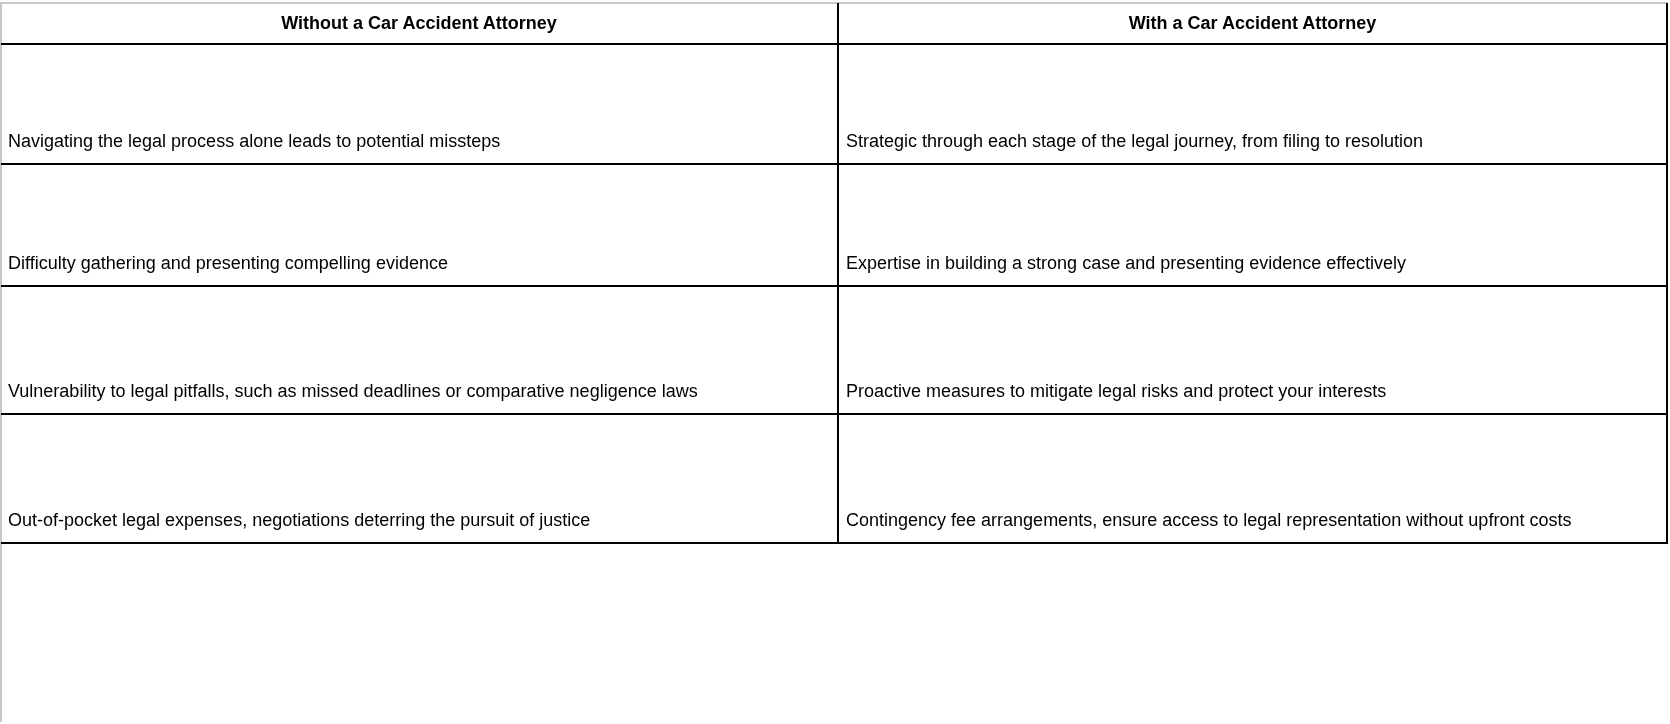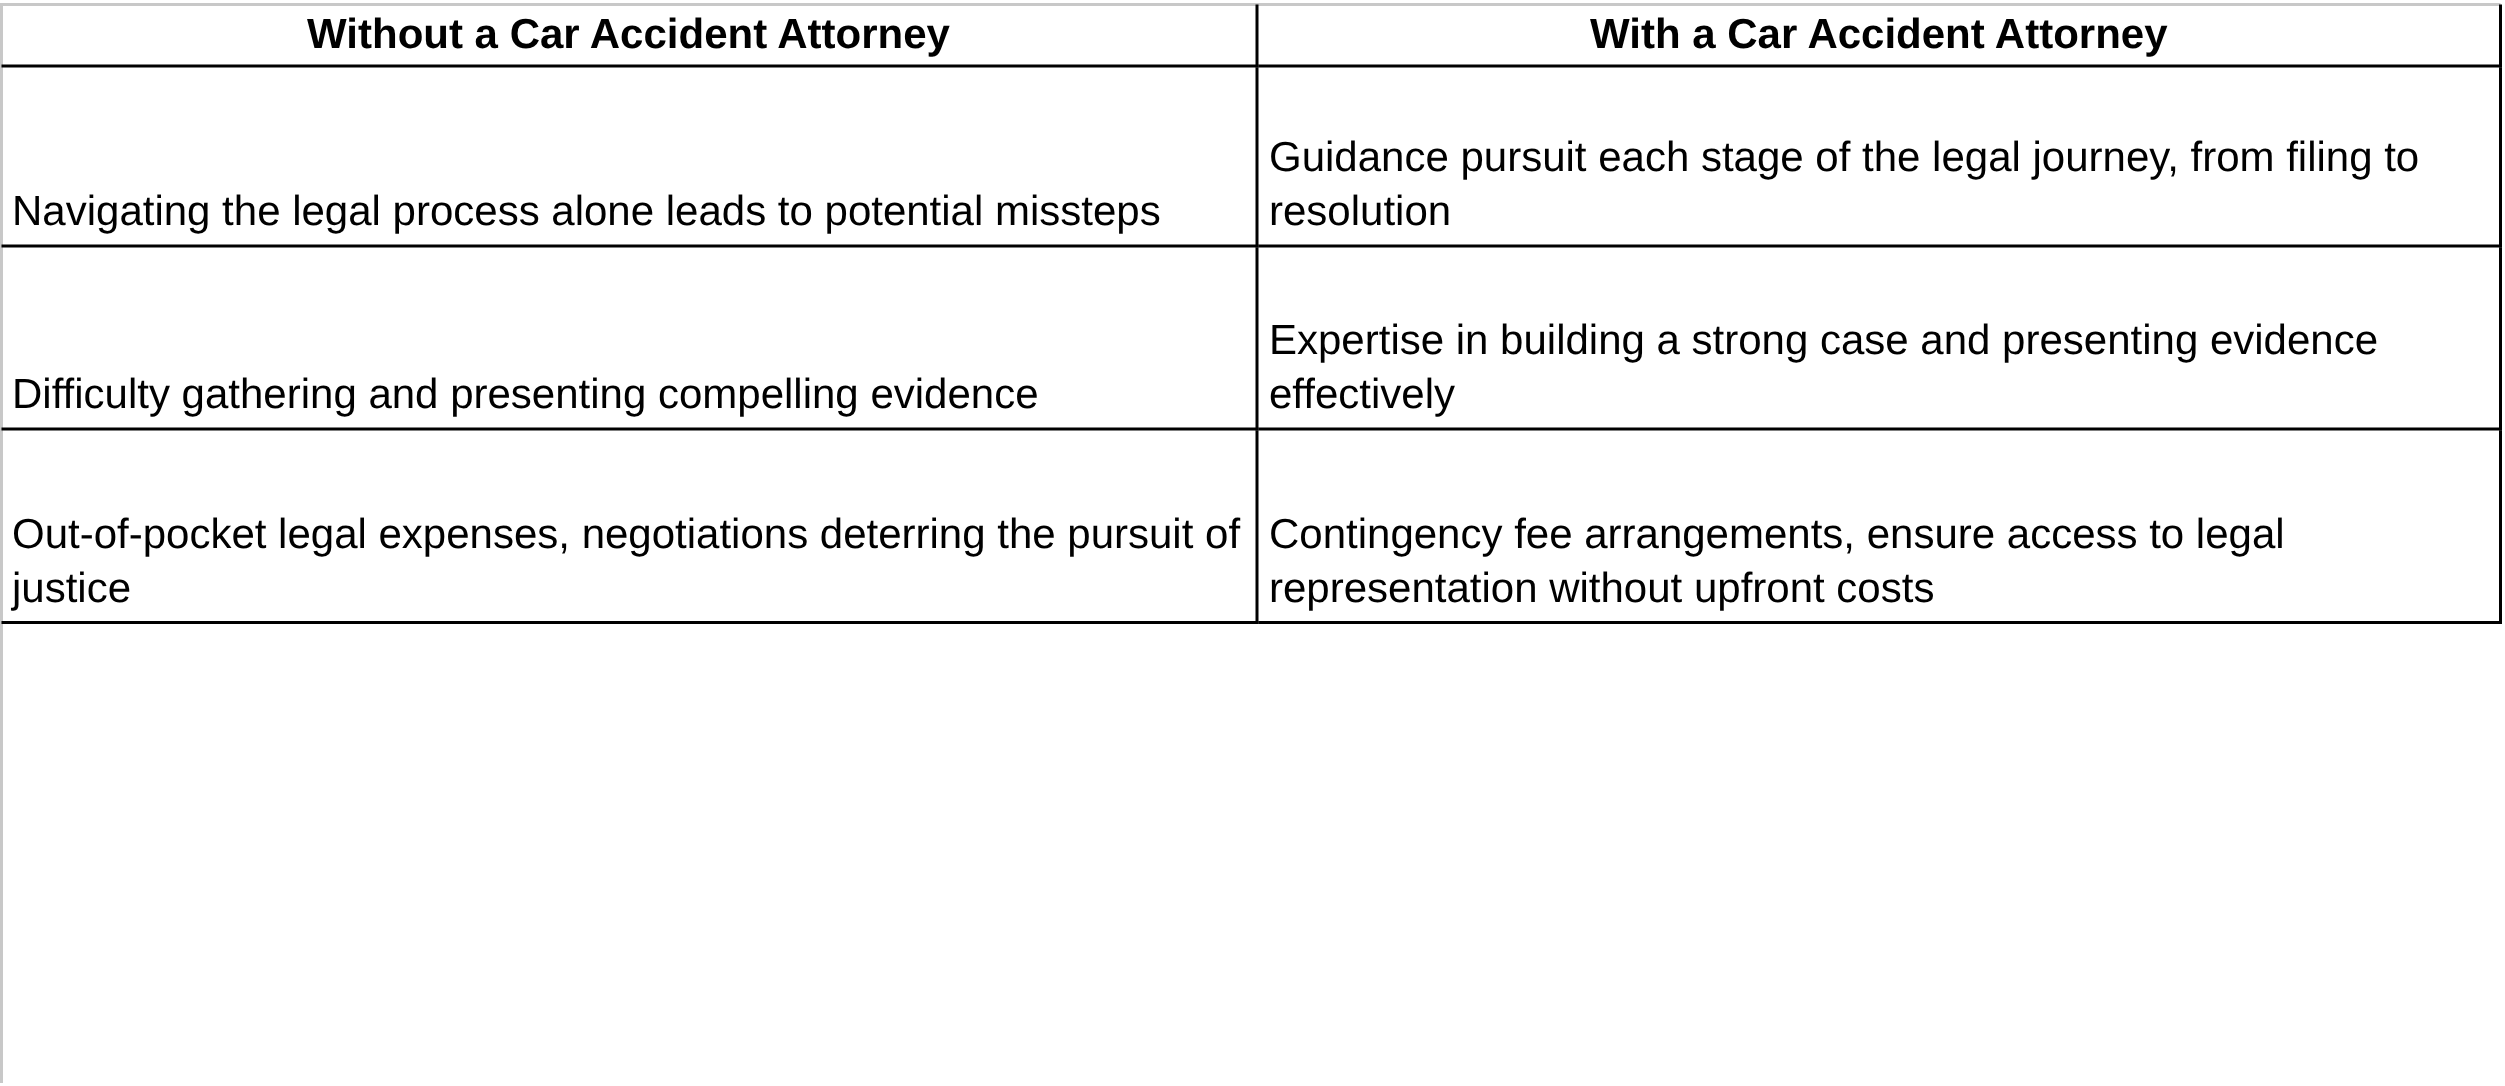--- a/index.html
+++ b/index.html
@@ -1,19 +1,19 @@
 <!DOCTYPE html>
 <html><head>
 <meta charset="utf-8">
 <style>
   html, body { margin: 0; padding: 0; background: #ffffff; }
   body { width: 1670px; height: 724px; overflow: hidden; position: relative; font-family: "Liberation Sans", sans-serif; color: #000; }
   .frame { position: absolute; left: 0; top: 2px; width: 1667px; height: 720px; border-top: 2px solid #c8c8c8; border-left: 2px solid #c8c8c8; box-sizing: border-box; }
   table { position: absolute; left: 1px; top: 3px; border-collapse: collapse; table-layout: fixed; width: 1667px; }
-  td, th { border: 2px solid #000; padding: 0 7px 4px 7px; font-size: 28px; line-height: 36px; vertical-align: bottom; text-align: left; font-weight: normal; }
+  td, th { border: 2px solid #000; padding: 0 7px 4px 7px; font-size: 18px; line-height: 36px; vertical-align: bottom; text-align: left; font-weight: normal; }
   th { font-weight: bold; text-align: center; vertical-align: middle; height: 40px; padding: 0 7px; border-top: none; }
   tr > :first-child { border-left: none; }
   .col1 { width: 837px; }
   tr.r0 td { height: 77px; }
   tr.r1 td { height: 83px; }
   tr.r2 td { height: 114px; }
   tr.r3 td { height: 116px; }
   tr.r4 td { height: 122px; }
   tr.r5 td { height: 123px; }
 </style>
@@ -28,24 +28,28 @@
     </colgroup>
   <thead>
     <tr>
       <th>Without a Car Accident Attorney</th>
       <th>With a Car Accident Attorney</th>
     </tr>
   </thead>
   <tbody>
     <tr class="r2">
       <td>Navigating the legal process alone leads to potential missteps</td>
-      <td>Guidance pursuit each stage of the legal journey, from filing to resolution</td>
+      <td>Strategic through each stage of the legal journey, from filing to resolution</td>
     </tr>
     <tr class="r3">
       <td>Difficulty gathering and presenting compelling evidence</td>
       <td>Expertise in building a strong case and presenting evidence effectively</td>
+    </tr>
+    <tr class="r4">
+      <td>Vulnerability to legal pitfalls, such as missed deadlines or comparative negligence laws</td>
+      <td>Proactive measures to mitigate legal risks and protect your interests</td>
     </tr>
     <tr class="r5">
       <td>Out-of-pocket legal expenses, negotiations deterring the pursuit of justice</td>
       <td>Contingency fee arrangements, ensure access to legal representation without upfront costs</td>
     </tr>
   </tbody>
 </table>
 
 </body></html>

